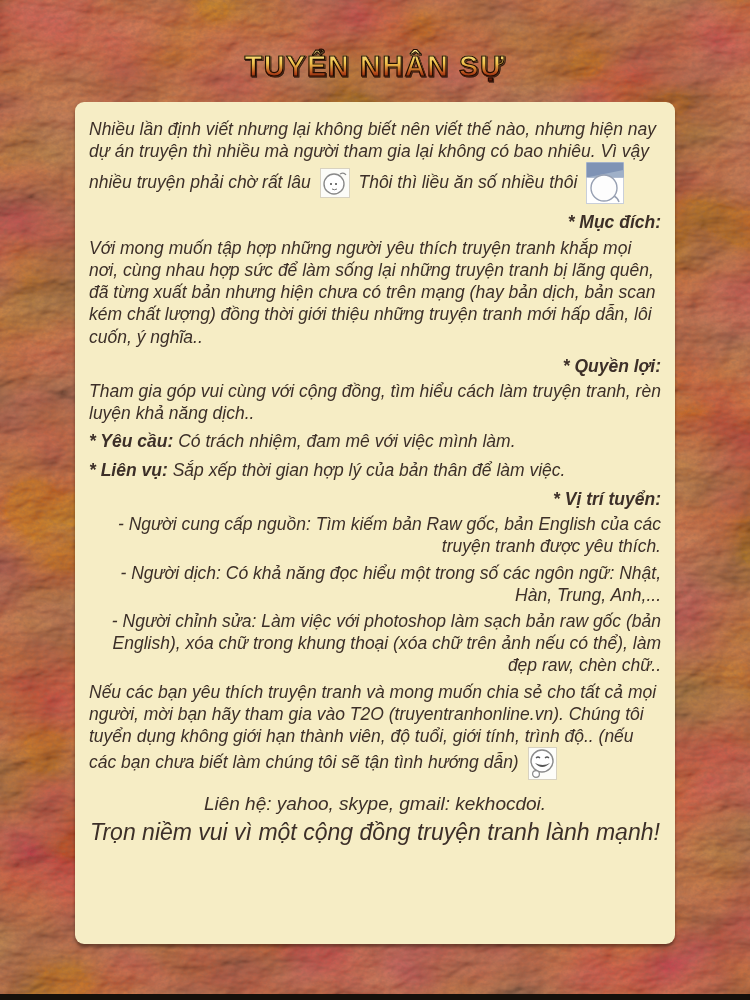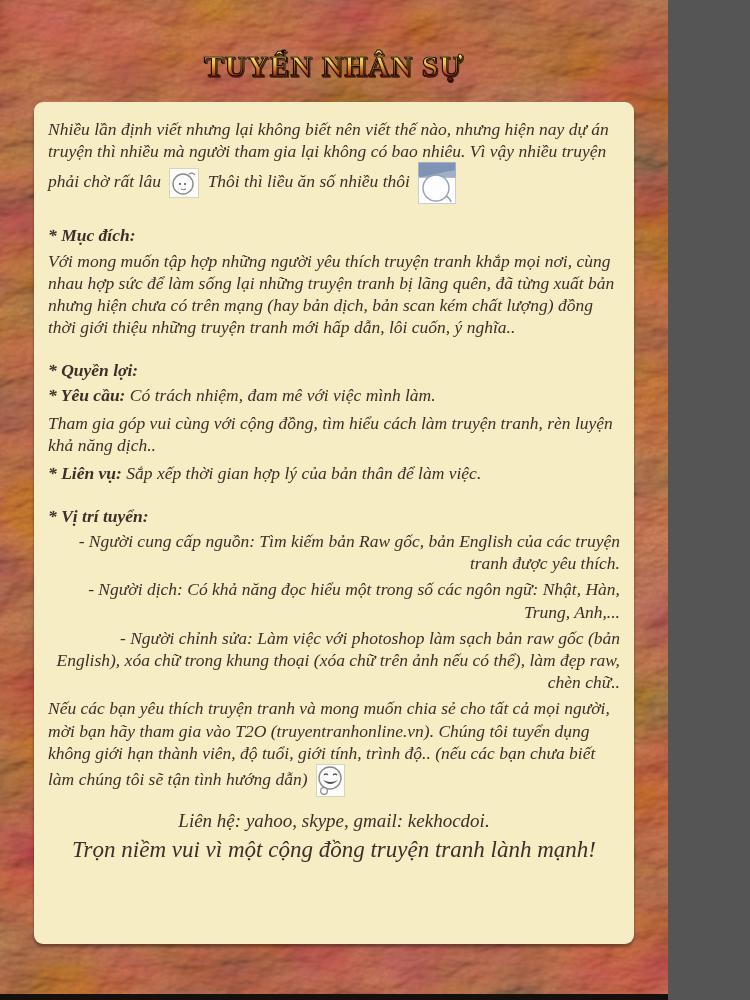--- a/index.html
+++ b/index.html
@@ -1,32 +1,32 @@
 <!DOCTYPE html>
 <html><head>
 <meta charset="utf-8">
 <style>
   html,body{margin:0;padding:0;background:#555;}
-  .page{position:relative;width:668px;height:1000px;overflow:hidden;background:#a06a56;
-        font-family:Liberation Serif, serif;}
+  .page{position:relative;width:750px;height:1000px;overflow:hidden;background:#a06a56;
+        font-family:Liberation Sans, sans-serif;}
   svg.bg{position:absolute;left:0;top:0;}
   .title{position:relative;margin:0;padding-top:52px;text-align:center;
          font-weight:bold;font-size:29px;letter-spacing:1.5px;line-height:1;z-index:2;}
   .title span{background:linear-gradient(180deg,#fbe98c 6%,#eec04a 42%,#b5491a 72%,#5f1404 96%);
          -webkit-background-clip:text;background-clip:text;color:transparent;
          -webkit-text-stroke:1.2px #220d04;
          filter:drop-shadow(1px 1px 0 rgba(10,4,2,.7));}
   .panel{position:relative;z-index:2;width:600px;height:842px;margin:21px auto 0;
          box-sizing:border-box;padding:16px 14px 0;
          background:#f6edc5;border-radius:9px;overflow:hidden;
          color:#3c2f28;font-style:italic;font-size:17.5px;line-height:1.27;
          box-shadow:0 3px 3px rgba(30,15,8,.45);}
   .para{margin:0 0 6px;}
   .heading{font-weight:bold;}
-  p.heading{margin:20px 0 3px;}
+  p.heading{margin:7px 0 3px;text-align:right;}
   .pos{margin:0 0 4px;text-indent:14px;text-align:right;}
   .outro{margin-top:3px;}
   .contact{font-size:19px;text-align:center;margin:12px 0 2px;}
   .slogan{font-size:23px;text-align:center;margin:0 0 8px;}
   .emote{vertical-align:middle;margin:0 4px;display:inline-block;}
   .bottom-bar{position:absolute;left:0;bottom:0;width:750px;height:6px;background:#15100b;z-index:3;}
 </style>
 </head>
 <body>
 
@@ -76,26 +76,26 @@
         <polygon points="0.5,15.5 37.5,8 37.5,15.5" fill="#9fb0c8"></polygon>
         <circle cx="18" cy="26" r="13" fill="#fdfdfd" stroke="#97a0b2" stroke-width="1.4"></circle>
         <path d="M28 34 q4 2 5 6" fill="none" stroke="#97a0b2" stroke-width="1.4"></path>
       </svg>
     </p>
 
     <p class="heading">* Mục đích:</p>
     <p class="para">Với mong muốn tập hợp những người yêu thích truyện tranh khắp mọi nơi, cùng nhau hợp sức để làm sống lại những truyện tranh bị lãng quên, đã từng xuất bản nhưng hiện chưa có trên mạng (hay bản dịch, bản scan kém chất lượng) đồng thời giới thiệu những truyện tranh mới hấp dẫn, lôi cuốn, ý nghĩa..</p>
 
     <p class="heading">* Quyền lợi:</p>
+    <p class="para">Tham gia góp vui cùng với cộng đồng, tìm hiểu cách làm truyện tranh, rèn luyện khả năng dịch..</p>
+
     <p class="para">
       <span class="heading">* Yêu cầu:</span>
       <span>Có trách nhiệm, đam mê với việc mình làm.</span>
     </p>
-
-    <p class="para">Tham gia góp vui cùng với cộng đồng, tìm hiểu cách làm truyện tranh, rèn luyện khả năng dịch..</p>
 
     <p class="para">
       <span class="heading">* Liên vụ:</span>
       <span>Sắp xếp thời gian hợp lý của bản thân để làm việc.</span>
     </p>
 
     <p class="heading">* Vị trí tuyển:</p>
     <p class="pos">- Người cung cấp nguồn: Tìm kiếm bản Raw gốc, bản English của các truyện tranh được yêu thích.</p>
     <p class="pos">- Người dịch: Có khả năng đọc hiểu một trong số các ngôn ngữ: Nhật, Hàn, Trung, Anh,...</p>
     <p class="pos">- Người chỉnh sửa: Làm việc với photoshop làm sạch bản raw gốc (bản English), xóa chữ trong khung thoại (xóa chữ trên ảnh nếu có thể), làm đẹp raw, chèn chữ..</p>

